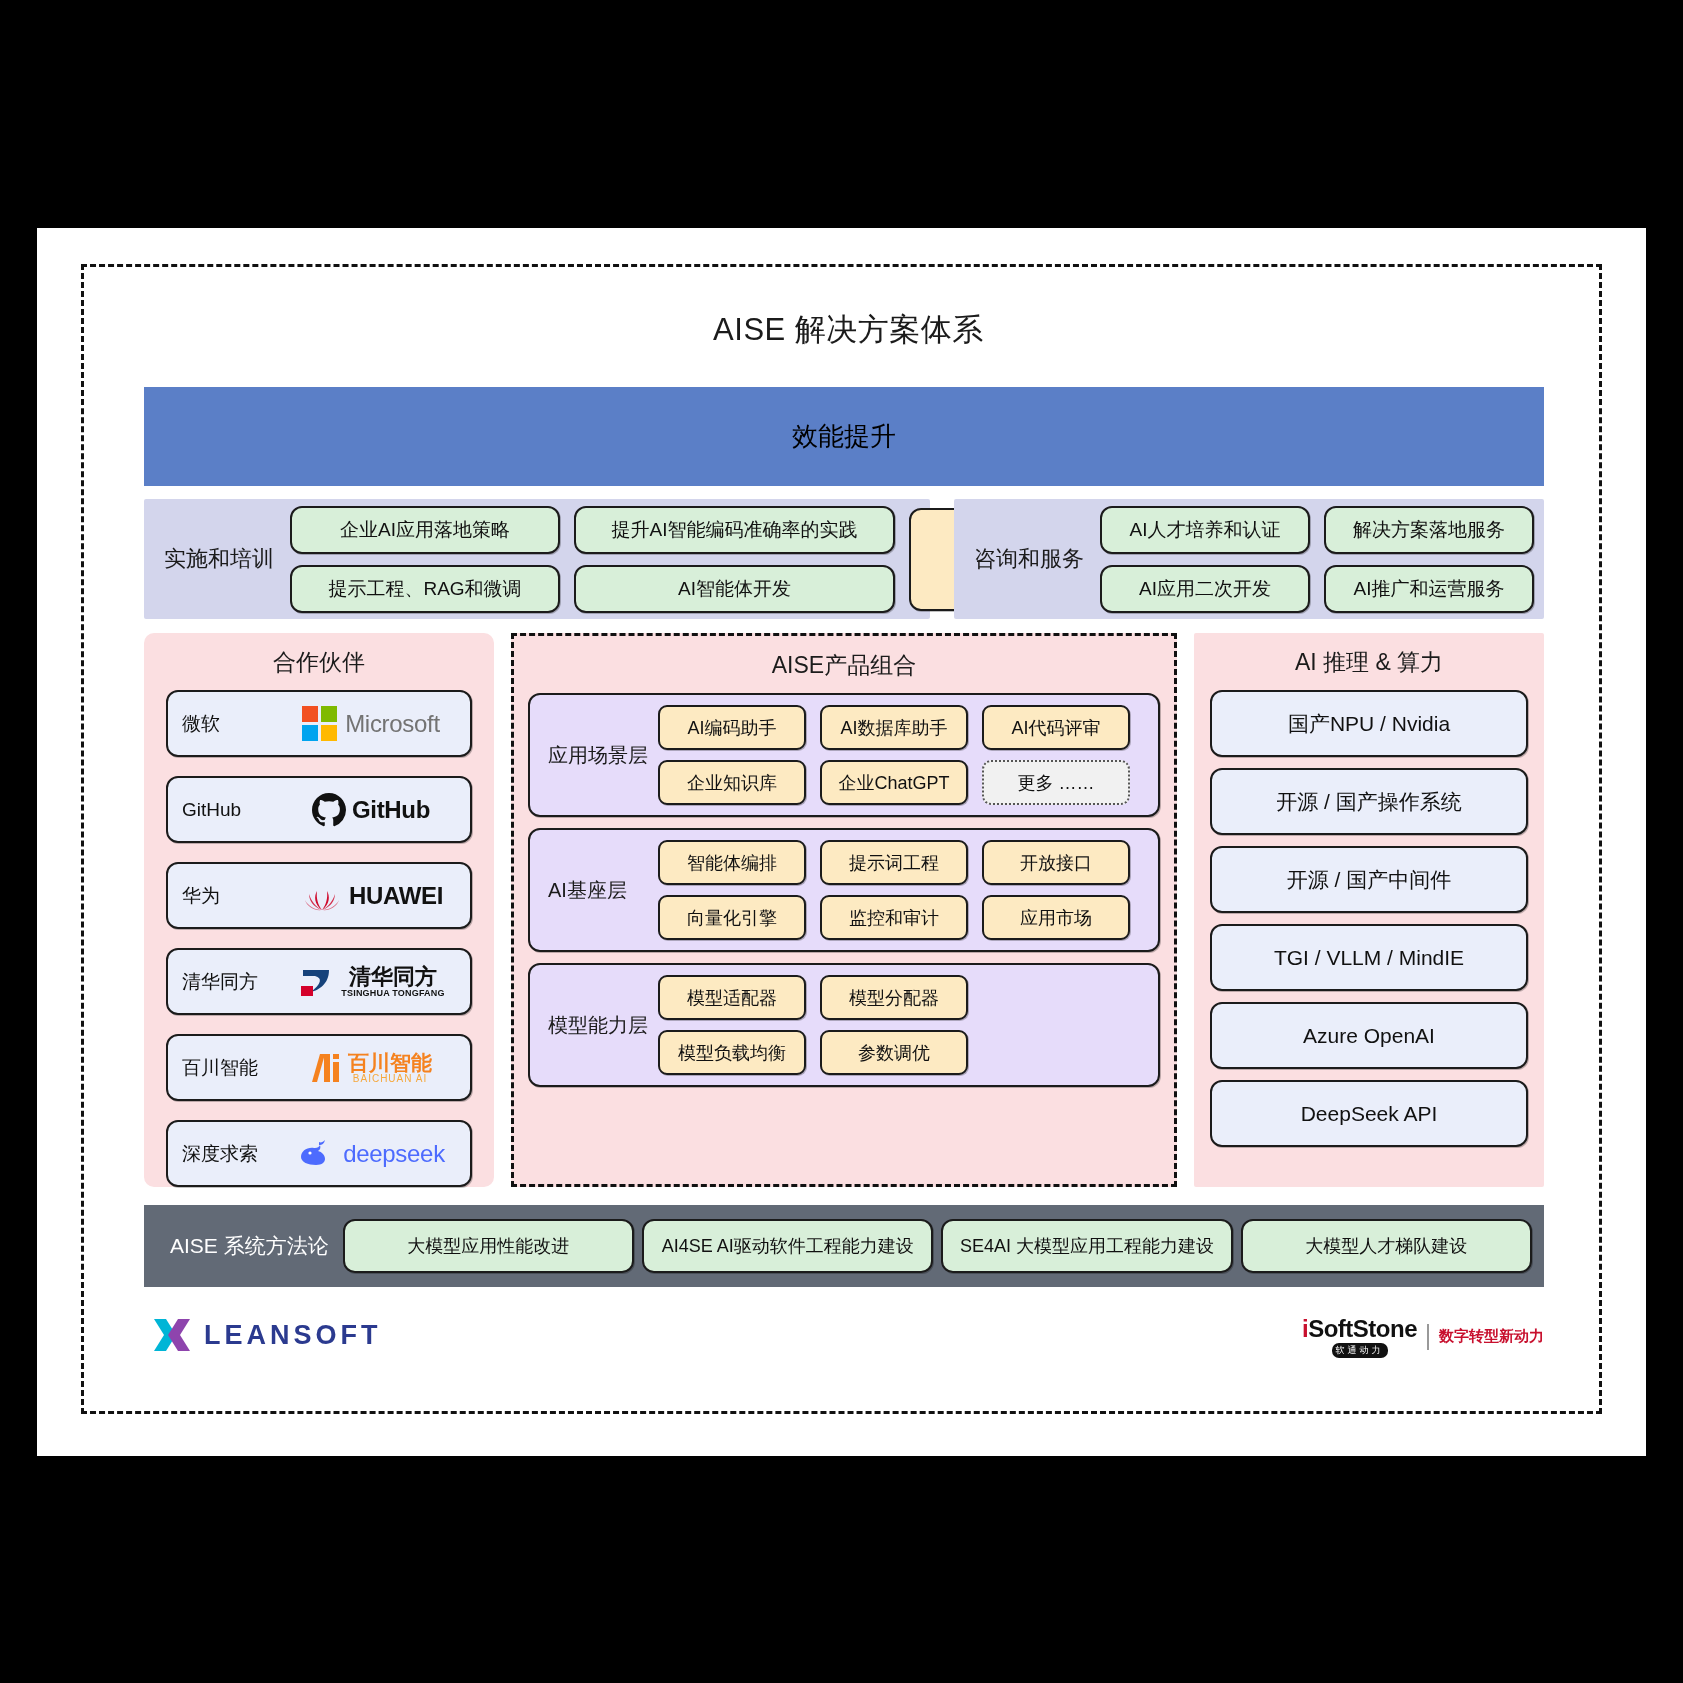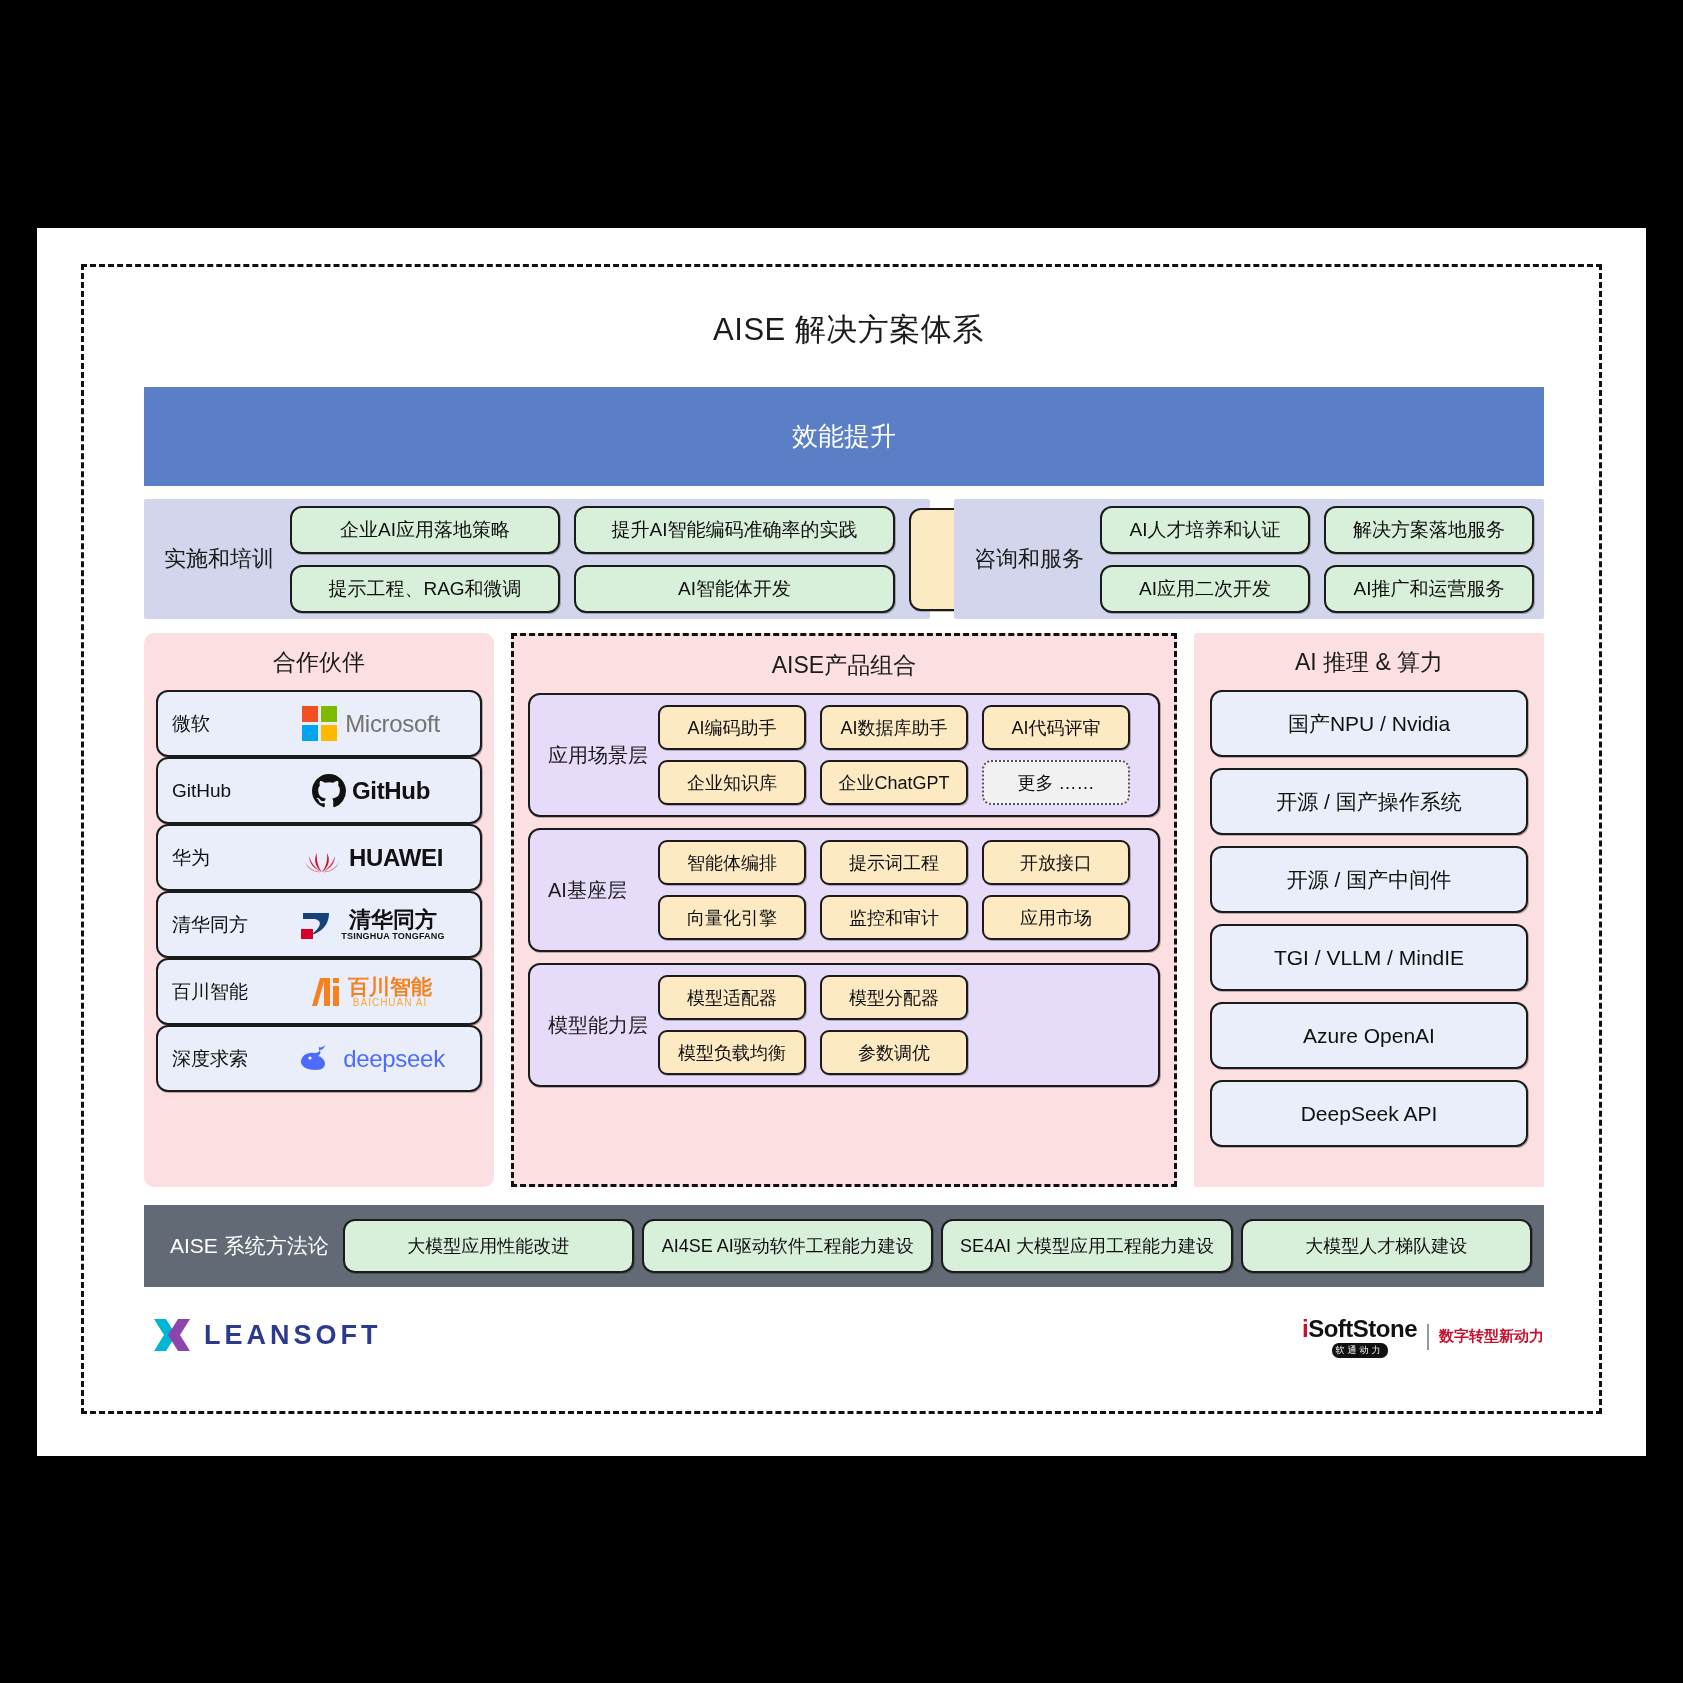--- a/index.html
+++ b/index.html
@@ -1,38 +1,38 @@
 <!DOCTYPE html>
 <html><head>
 <meta charset="utf-8">
 <style>
   html,body{margin:0;padding:0;background:#000;}
   body{width:1683px;height:1683px;font-family:"Liberation Sans","DejaVu Sans",sans-serif;}
   .canvas{position:absolute;left:37px;top:228px;width:1609px;height:1228px;background:#fff;}
   .dashframe{position:absolute;left:44px;top:36px;width:1521px;height:1150px;border:3px dashed #111;box-sizing:border-box;}
   .title{position:absolute;left:7px;top:42px;width:100%;text-align:center;font-size:31px;color:#1b1b1b;letter-spacing:.5px;}
-  .banner{position:absolute;left:60px;top:120px;width:1400px;height:99px;background:#5b7fc7;color:#ffffff;display:flex;align-items:center;justify-content:center;font-size:26px;}
+  .banner{position:absolute;left:60px;top:120px;width:1400px;height:99px;background:#5b7fc7;color:#000000;display:flex;align-items:center;justify-content:center;font-size:26px;}
 
   .rowA{position:absolute;left:60px;top:232px;width:1400px;height:120px;}
   .panelA{position:absolute;top:0;height:120px;background:#d3d5ec;border-radius:2px;display:flex;align-items:center;}
   .panelA.left{left:0;width:786px;}
   .panelA.right{left:810px;width:590px;}
   .panelA .side-label{font-size:22px;color:#1b1b1b;padding:0 16px 0 20px;white-space:nowrap;}
   .chipgrid{display:flex;gap:14px;align-items:center;}
   .chipcol{display:flex;flex-direction:column;gap:11px;}
   .chip{background:#d8efd9;border:2px solid #1b1b1b;border-radius:12px;font-size:19px;color:#111;display:flex;align-items:center;justify-content:center;height:44px;padding:0 14px;box-shadow:1px 1px 0 rgba(0,0,0,.25);}
   .chip.w1{width:238px;}
   .chip.w2{width:289px;}
   .chip.w3{width:178px;}
   .chip.tall{background:#fdeac2;width:96px;height:99px;flex-direction:column;line-height:1.35;}
 
   .mid{position:absolute;left:60px;top:366px;width:1400px;height:554px;}
   .partners{position:absolute;left:0;top:0;width:350px;height:554px;background:#fbdfe1;border-radius:10px;}
   .sechdr{text-align:center;font-size:23px;color:#1b1b1b;padding:14px 0 12px;}
-  .plist{display:flex;flex-direction:column;gap:0;padding:0 12px;}
+  .plist{display:flex;flex-direction:column;gap:19px;padding:0 22px;}
   .pitem{height:63px;background:#eaeefa;border:2px solid #1b1b1b;border-radius:12px;display:flex;align-items:center;padding:0 14px;box-shadow:1px 1px 0 rgba(0,0,0,.25);}
   .pname{font-size:19px;color:#111;width:104px;flex:none;}
   .plogo{flex:1;display:flex;align-items:center;justify-content:center;}
 
   .ms-sq{display:inline-grid;grid-template-columns:16px 16px;grid-template-rows:16px 16px;gap:3px;margin-right:8px;}
   .ms-sq i{display:block;}
   .logo-txt{font-size:24px;letter-spacing:-.3px;}
 
   .center{position:absolute;left:367px;top:0;width:666px;height:554px;background:#fbdfe1;border:3px dashed #111;box-sizing:border-box;}
   .layer{margin:0 14px 11px;background:#e6dcfa;border:2px solid #1b1b1b;border-radius:12px;display:flex;align-items:center;padding:10px 12px;box-shadow:1px 1px 0 rgba(0,0,0,.25);}

